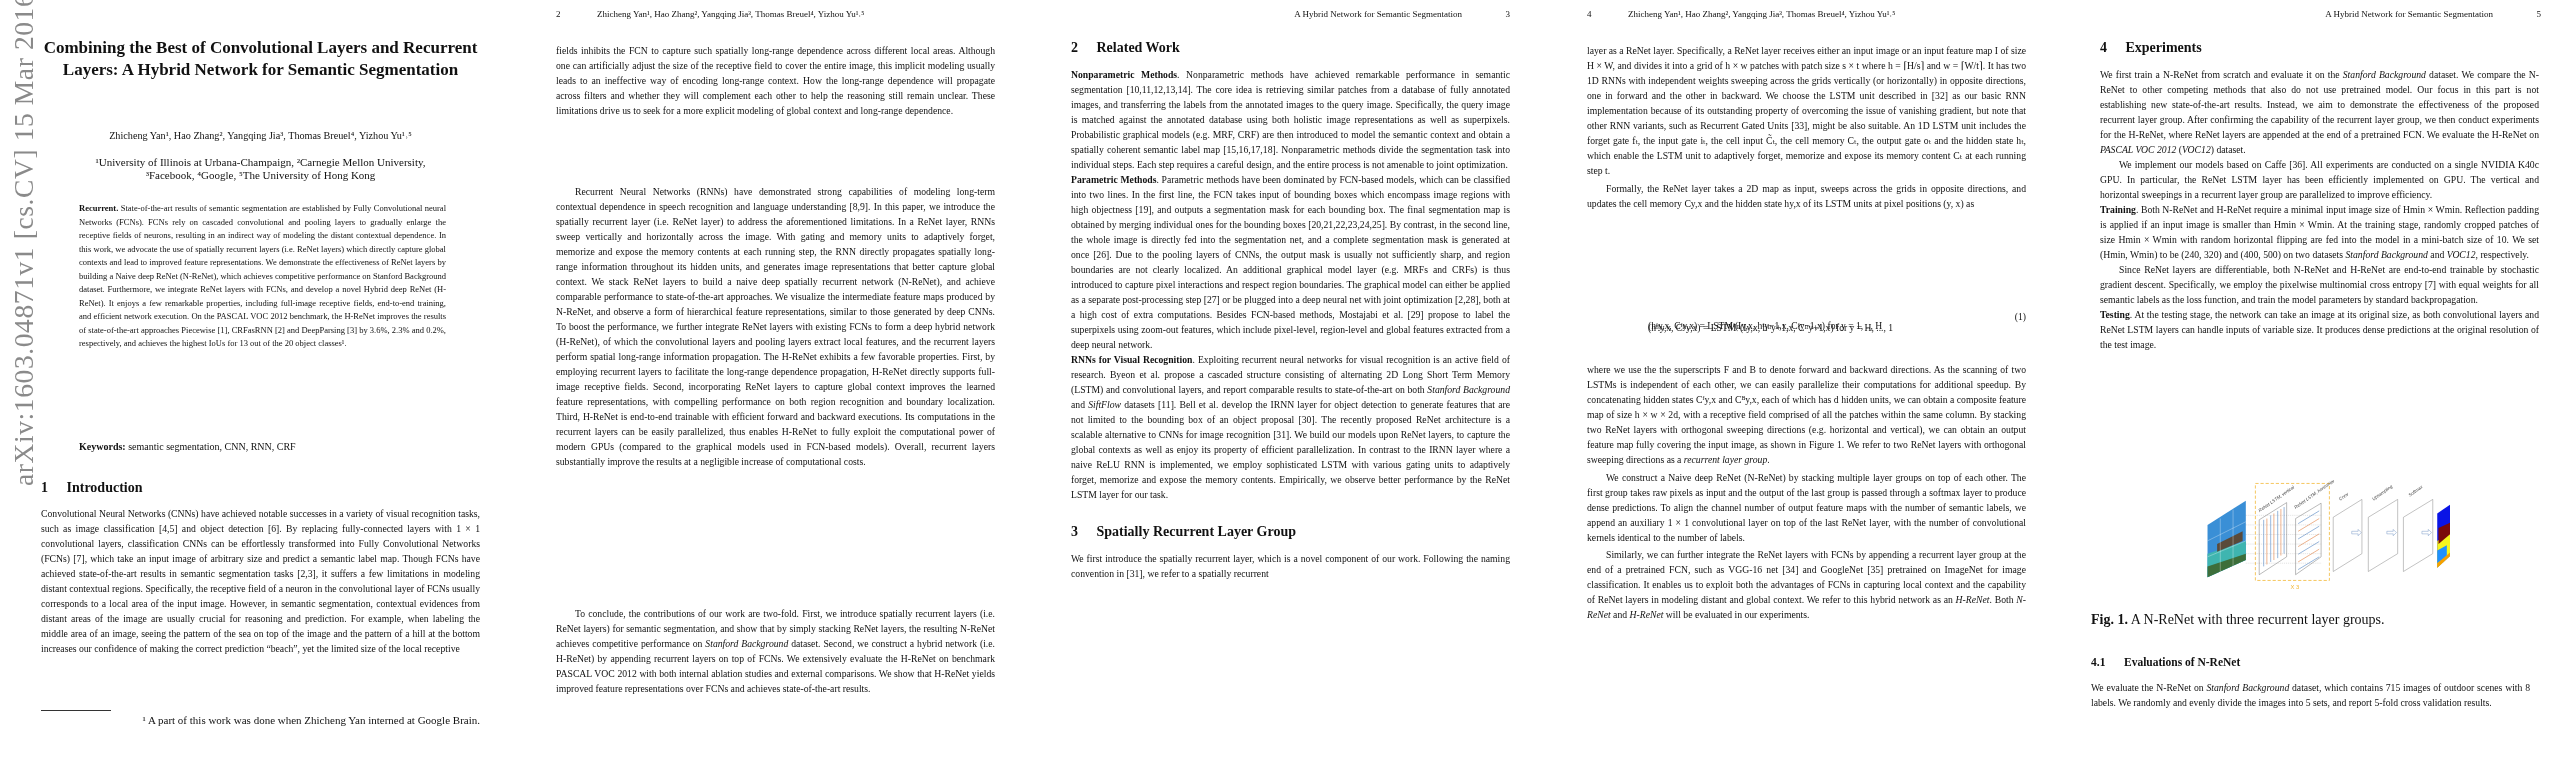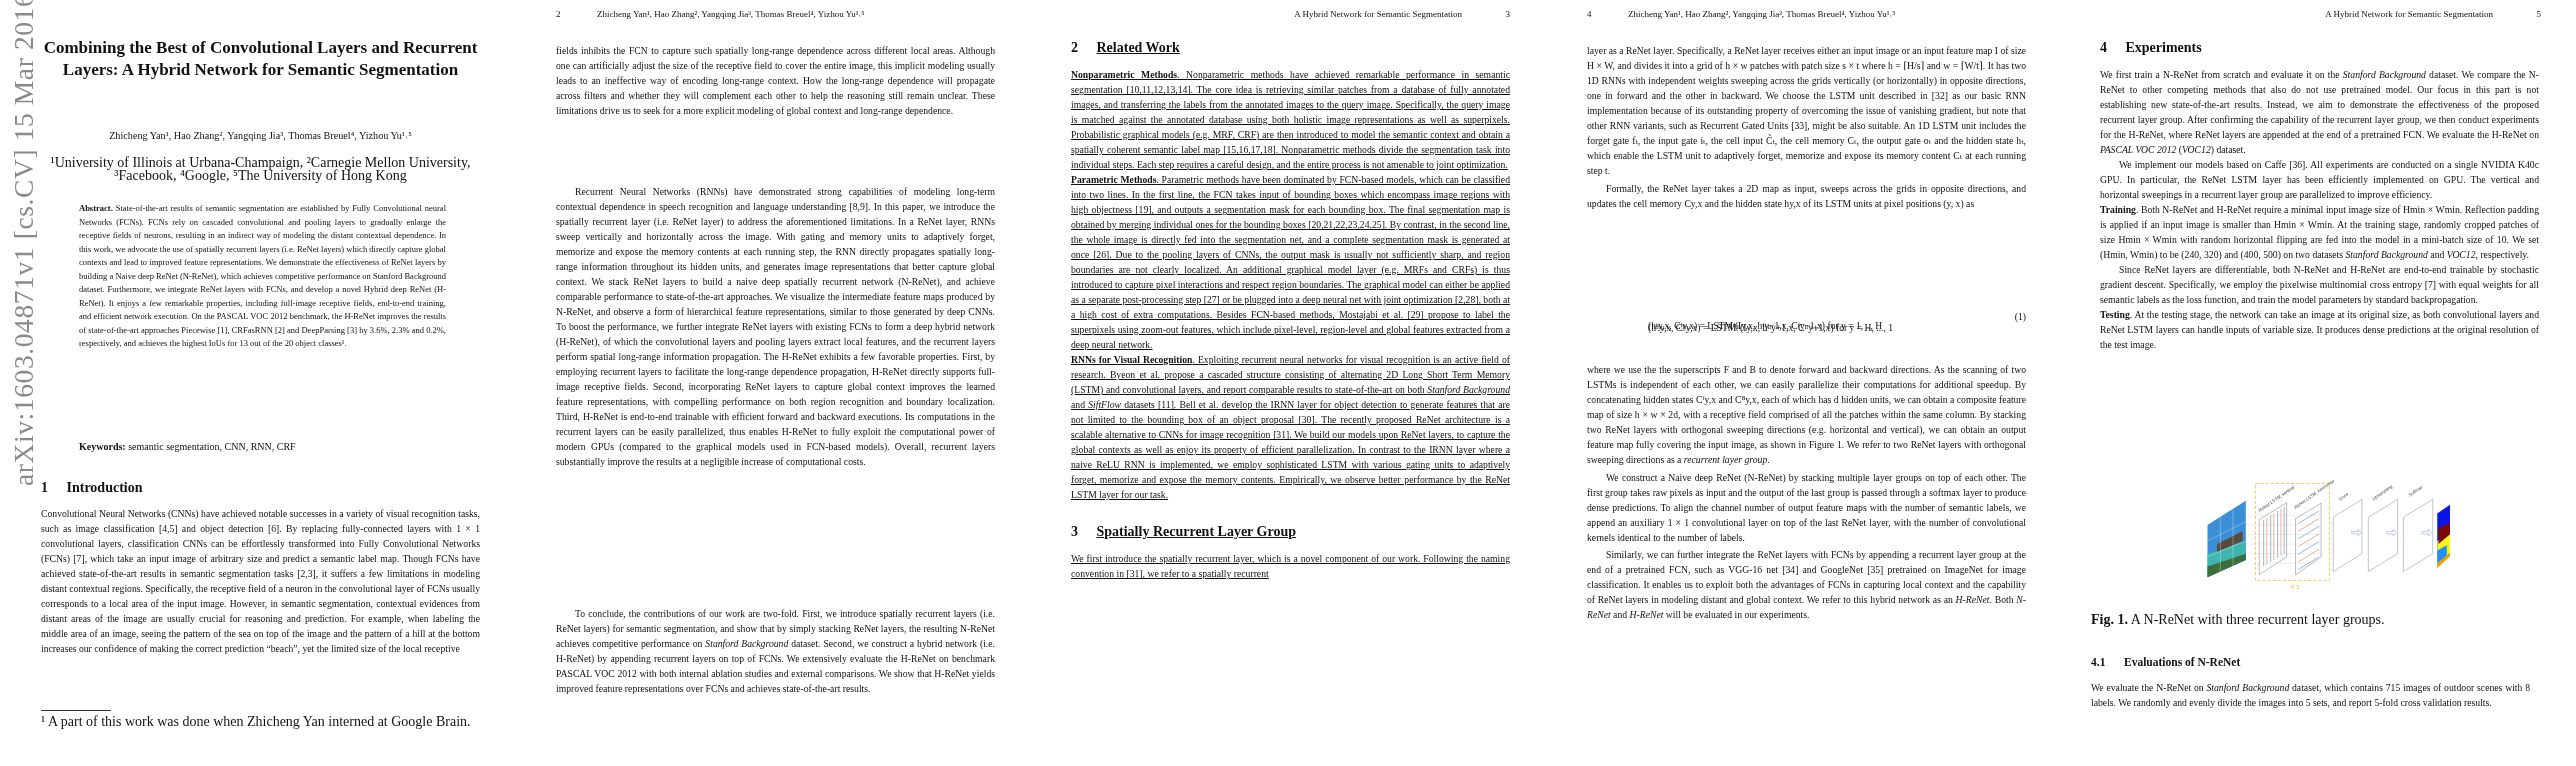--- a/index.html
+++ b/index.html
@@ -20,47 +20,47 @@
   .h2 { font-weight:bold; font-size:11.5px; margin:0; }
   .h2 .sn { display:inline-block; width:33px; }
   .runin { font-weight:bold; }
   i, .it { font-style:italic; }
   .arxiv { position:absolute; left:2.6px; top:25.5px; width:38px; height:460px; }
   .arxiv span { position:absolute; left:0; top:0; transform-origin:0 0; transform:translate(5.1px,460px) rotate(-90deg);
                 white-space:nowrap; font-size:27.5px; color:#8a8a8a; letter-spacing:0.6px; width:460px; }
   .title { position:absolute; left:41px; top:37px; width:439px; text-align:center; font-weight:bold;
            font-size:17px; line-height:22.3px; }
   .authors { position:absolute; left:41px; top:130px; width:439px; text-align:center; font-size:10.2px; }
-  .affil { position:absolute; left:41px; top:156px; width:439px; text-align:center; font-size:14px; line-height:13.4px; }
+  .affil { position:absolute; left:41px; top:156px; width:439px; text-align:center; font-size:11px; line-height:13.4px; }
   .abstract { position:absolute; left:79px; top:202px; width:367px; }
   .abstract p { font-size:8.5px; line-height:13.5px; }
   .keywords { position:absolute; left:79px; top:441px; width:367px; font-size:10px; }
   .footrule { position:absolute; left:41px; width:70px; border-top:0.6px solid #333; }
-  .footnote { position:absolute; left:41px; width:439px; font-size:14px; }
+  .footnote { position:absolute; left:41px; width:439px; font-size:11px;text-align:right; }
   .eq { position:absolute; left:41px; width:439px; font-size:9.6px; }
   .eq .line { position:absolute; left:61px; white-space:nowrap; }
   .eq .no { position:absolute; right:0; }
   .fig { position:absolute; }
   .caption { position:absolute; text-align:left; font-size:14px; }
 </style>
 </head>
 <body>
 
 <div class="page p1">
   <div class="arxiv">
     <span>arXiv:1603.04871v1  [cs.CV]  15 Mar 2016</span>
   </div>
   <div class="title">Combining the Best of Convolutional Layers and Recurrent Layers: A Hybrid Network for Semantic Segmentation</div>
   <div class="authors">Zhicheng Yan¹, Hao Zhang², Yangqing Jia³, Thomas Breuel⁴, Yizhou Yu¹˒⁵</div>
   <div class="affil">
     <div>¹University of Illinois at Urbana-Champaign, ²Carnegie Mellon University,</div>
     <div>³Facebook, ⁴Google, ⁵The University of Hong Kong</div>
   </div>
   <div class="abstract">
-    <p><span class="runin">Abstract.</span>
+    <p><span class="runin">Recurrent.</span>
        <span>State-of-the-art results of semantic segmentation are established by Fully Convolutional neural Networks (FCNs). FCNs rely on cascaded convolutional and pooling layers to gradually enlarge the receptive fields of neurons, resulting in an indirect way of modeling the distant contextual dependence. In this work, we advocate the use of spatially recurrent layers (i.e. ReNet layers) which directly capture global contexts and lead to improved feature representations. We demonstrate the effectiveness of ReNet layers by building a Naive deep ReNet (N-ReNet), which achieves competitive performance on Stanford Background dataset. Furthermore, we integrate ReNet layers with FCNs, and develop a novel Hybrid deep ReNet (H-ReNet). It enjoys a few remarkable properties, including full-image receptive fields, end-to-end training, and efficient network execution. On the PASCAL VOC 2012 benchmark, the H-ReNet improves the results of state-of-the-art approaches Piecewise [1], CRFasRNN [2] and DeepParsing [3] by 3.6%, 2.3% and 0.2%, respectively, and achieves the highest IoUs for 13 out of the 20 object classes¹.</span></p>
   </div>
   <div class="keywords">
     <span class="runin">Keywords:</span>
     <span>semantic segmentation, CNN, RNN, CRF</span>
   </div>
   <div class="col" style="top:480px;">
     <div class="h1">
       <span class="sn">1</span><span>Introduction</span>
     </div>
@@ -84,21 +84,21 @@
   <div class="col" style="top:606px;">
     <p class="ind"><span>To conclude, the contributions of our work are two-fold. First, we introduce spatially recurrent layers (i.e. ReNet layers) for semantic segmentation, and show that by simply stacking ReNet layers, the resulting N-ReNet achieves competitive performance on </span><i>Stanford Background</i><span> dataset. Second, we construct a hybrid network (i.e. H-ReNet) by appending recurrent layers on top of FCNs. We extensively evaluate the H-ReNet on benchmark PASCAL VOC 2012 with both internal ablation studies and external comparisons. We show that H-ReNet yields improved feature representations over FCNs and achieves state-of-the-art results.</span></p>
   </div>
 </div>
 
 <div class="page p3">
   <div class="runhead right">
     <span class="txt">A Hybrid Network for Semantic Segmentation</span>
     <span class="num">3</span>
   </div>
-  <div class="col" style="top:40px;text-decoration:underline;">
+  <div class="col" style="top:40px;">
     <div class="h1">
       <span class="sn">2</span><span>Related Work</span>
     </div>
     <p style="margin-top:11px;"><span class="runin">Nonparametric Methods</span><span>. Nonparametric methods have achieved remarkable performance in semantic segmentation [10,11,12,13,14]. The core idea is retrieving similar patches from a database of fully annotated images, and transferring the labels from the annotated images to the query image. Specifically, the query image is matched against the annotated database using both holistic image representations as well as superpixels. Probabilistic graphical models (e.g. MRF, CRF) are then introduced to model the semantic context and obtain a spatially coherent semantic label map [15,16,17,18]. Nonparametric methods divide the segmentation task into individual steps. Each step requires a careful design, and the entire process is not amenable to joint optimization.</span></p>
     <p><span class="runin">Parametric Methods</span><span>. Parametric methods have been dominated by FCN-based models, which can be classified into two lines. In the first line, the FCN takes input of bounding boxes which encompass image regions with high objectness [19], and outputs a segmentation mask for each bounding box. The final segmentation map is obtained by merging individual ones for the bounding boxes [20,21,22,23,24,25]. By contrast, in the second line, the whole image is directly fed into the segmentation net, and a complete segmentation mask is generated at once [26]. Due to the pooling layers of CNNs, the output mask is usually not sufficiently sharp, and region boundaries are not clearly localized. An additional graphical model layer (e.g. MRFs and CRFs) is thus introduced to capture pixel interactions and respect region boundaries. The graphical model can either be applied as a separate post-processing step [27] or be plugged into a deep neural net with joint optimization [2,28], both at a high cost of extra computations. Besides FCN-based methods, Mostajabi et al. [29] propose to label the superpixels using zoom-out features, which include pixel-level, region-level and global features extracted from a deep neural network.</span></p>
     <p><span class="runin">RNNs for Visual Recognition</span><span>. Exploiting recurrent neural networks for visual recognition is an active field of research. Byeon et al. propose a cascaded structure consisting of alternating 2D Long Short Term Memory (LSTM) and convolutional layers, and report comparable results to state-of-the-art on both </span><i>Stanford Background</i><span> and </span><i>SiftFlow</i><span> datasets [11]. Bell et al. develop the IRNN layer for object detection to generate features that are not limited to the bounding box of an object proposal [30]. The recently proposed ReNet architecture is a scalable alternative to CNNs for image recognition [31]. We build our models upon ReNet layers, to capture the global contexts as well as enjoy its property of efficient parallelization. In contrast to the IRNN layer where a naive ReLU RNN is implemented, we employ sophisticated LSTM with various gating units to adaptively forget, memorize and expose the memory contents. Empirically, we observe better performance by the ReNet LSTM layer for our task.</span></p>
     <div class="h1" style="margin-top:22px;">
       <span class="sn">3</span><span>Spatially Recurrent Layer Group</span>
     </div>
     <p style="margin-top:11px;">We first introduce the spatially recurrent layer, which is a novel component of our work. Following the naming convention in [31], we refer to a spatially recurrent</p>

